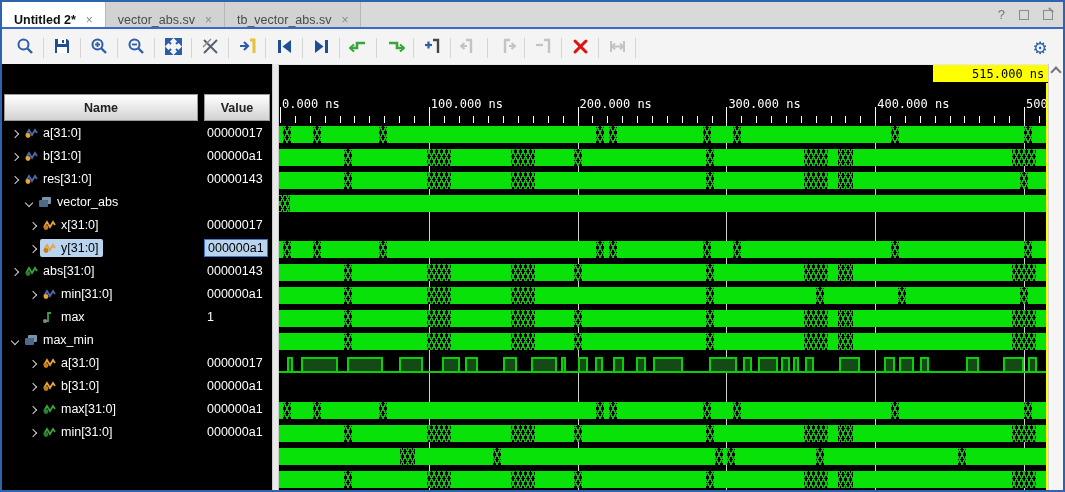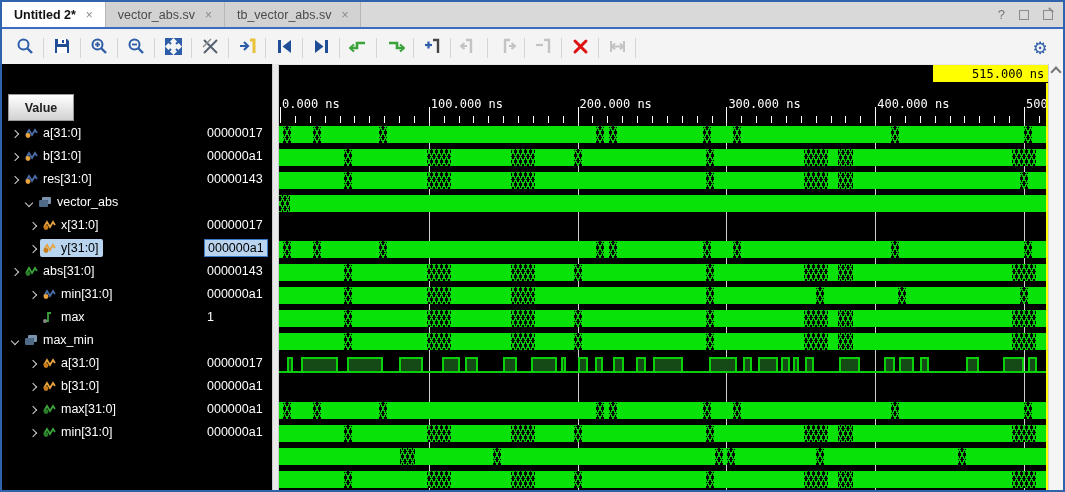--- a/index.html
+++ b/index.html
@@ -2,21 +2,21 @@
 <html><head>
 <meta charset="utf-8">
 <style>
   html,body{margin:0;padding:0;background:#888;}
   *{box-sizing:border-box;}
   .window{position:relative;width:1065px;height:492px;background:#f2f2f2;
     border:2px solid #2e64ad;font-family:"Liberation Sans",sans-serif;overflow:hidden;}
   
   .tabbar{position:absolute;left:0;top:0;right:0;height:27px;background:#d9d9d9;
     display:flex;align-items:stretch;border-bottom:2px solid #3a6bc0;}
-  .tab{display:flex;align-items:center;gap:8px;padding:0 10px 0 12px;font-size:12.5px;
+  .tab{display:flex;align-items:flex-end;gap:8px;padding:0 10px 0 12px;font-size:12.5px;
     color:#4a4a4a;background:#d2d2d2;border-right:1px solid #b7b7b7;cursor:default;}
   .tab.active{background:#ffffff;color:#111;font-weight:bold;}
   .tab .x{color:#8a8a8a;font-size:12px;font-weight:normal;padding:0 2px;}
   .tabbar-right{margin-left:auto;display:flex;align-items:center;gap:14px;padding-right:10px;color:#777;}
   .tb-sym{font-size:13px;line-height:1;}
   .sq{width:10px;height:10px;border:1.5px solid #8a8a8a;display:inline-block;}
   .sq2{position:relative;}
   .sq2:after{content:"";position:absolute;right:-2px;top:-2px;width:6px;height:2px;background:#8a8a8a;transform:rotate(45deg);}
   
   .toolbar{position:absolute;left:0;top:29px;right:0;height:33px;background:#f4f4f4;
@@ -246,20 +246,21 @@
     <span class="tspacer"></span>
     <button class="tbtn">
       <span class="gear">⚙</span>
     </button>
   </div>
 
   <div class="main">
 
     <div class="left-panel">
       <div class="lp-headers">
+        <div class="colhead name">Name</div>
         <div class="colhead value">Value</div>
       </div>
       <div class="rows" id="signal-rows">
           <div class="srow">
             <div class="ncell" style="padding-left:6px">
               <span class="chev right"><i></i></span>
               <span class="sel-wrap">
                 <span class="ticon">
                   <svg width="15" height="12">
                     <path d="M2 8 l3-5 3 5 3-5 2 3" fill="none" stroke="#4a6da8" stroke-width="1.8"></path>

